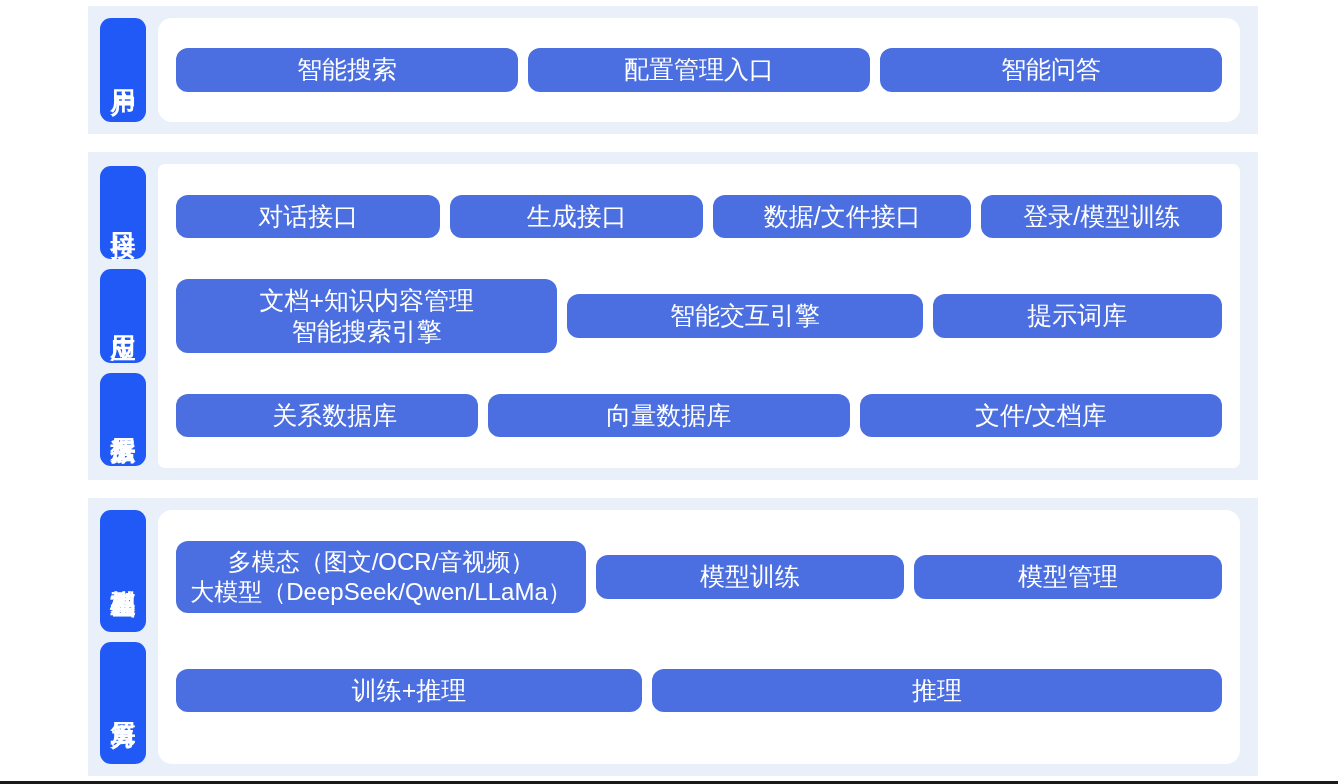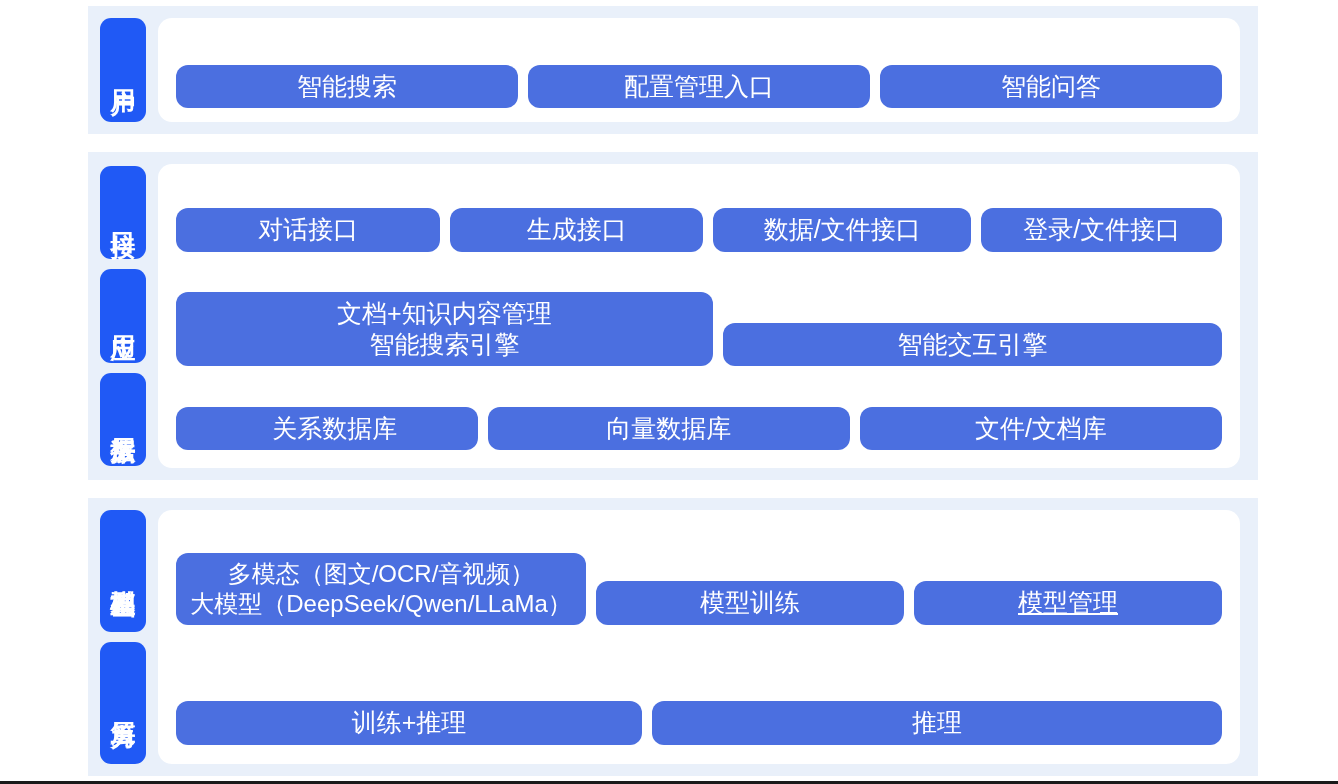--- a/index.html
+++ b/index.html
@@ -59,21 +59,21 @@
     padding: 16px 18px;
     display: flex;
     flex-direction: column;
     justify-content: center;
     gap: 12px;
   }
   .row {
     display: flex;
     gap: 10px;
     flex: 1 1 auto;
-    align-items: flex-end;
+    align-items: center;
   }
   .node {
     background: #4b6fe0;
     border-radius: 12px;
     color: #ffffff;
     display: flex;
     align-items: center;
     justify-content: center;
     text-align: center;
     font-size: 25px;
@@ -88,21 +88,21 @@
   #band-user      { left: 88px;  top: 6px;   width: 1170px; height: 128px; }
   #band-platform  { left: 88px;  top: 152px; width: 1170px; height: 328px; }
   #band-infra     { left: 88px;  top: 498px; width: 1170px; height: 278px; }
 
   
   #band-user .card { padding: 14px 18px; }
   #band-user .node { flex: 1 1 0; }
 
   
   #band-platform .band-tabs { justify-content: stretch; gap: 10px; padding: 14px 0; }
-  #band-platform .card { gap: 14px; padding: 18px 18px; }
+  #band-platform .card { gap: 14px; padding: 18px 18px; border-radius: 7px; }
 
   
   .r-iface .n1 { flex: 2.05 1 0; }
   .r-iface .n2 { flex: 1.95 1 0; }
   .r-iface .n3 { flex: 2.0 1 0; }
   .r-iface .n4 { flex: 1.62 1 0; }
   .r-iface .n5 { flex: 1.85 1 0; }
 
   
   .r-app .n1 { flex: 2.75 1 0; }
@@ -113,21 +113,21 @@
   
   .r-data .n1 { flex: 2.6 1 0; padding-left: 26px; }
   .r-data .n2 { flex: 3.35 1 0; }
   .r-data .n3 { flex: 3.35 1 0; }
 
   
   #band-infra .band-tabs { justify-content: stretch; gap: 10px; padding: 12px 0; }
   #band-infra .card { gap: 12px; padding: 32px 18px; }
   .r-model .n1 { flex: 3.25 1 0; }
   .r-model .n2 { flex: 2.4 1 0; }
-  .r-model .n3 { flex: 2.4 1 0; text-decoration: underline; }
+  .r-model .n3 { flex: 2.4 1 0; }
   .r-compute .n1 { flex: 4.3 1 0; }
   .r-compute .n2 { flex: 5.3 1 0; }
 
   .r-model { flex: 0 0 95px; }
   .r-compute { flex: 0 0 108px; }
 
   
   .bottom-rule {
     position: absolute;
     left: 0;
@@ -160,27 +160,28 @@
       <div class="tab">接口</div>
       <div class="tab">应用</div>
       <div class="tab">数据层</div>
     </div>
     <div class="card">
 
       <div class="row r-iface">
         <div class="node n1">对话接口</div>
         <div class="node n2">生成接口</div>
         <div class="node n3">数据/文件接口</div>
-        <div class="node n5">登录/文件接口</div>
+        <div class="node n5">登录/模型训练</div>
       </div>
 
       <div class="row r-app">
         <div class="node n1">文档+知识内容管理
 智能搜索引擎</div>
         <div class="node n2">智能交互引擎</div>
+        <div class="node n3">提示词库</div>
       </div>
 
       <div class="row r-data">
         <div class="node n1">关系数据库</div>
         <div class="node n2">向量数据库</div>
         <div class="node n3">文件/文档库</div>
       </div>
 
     </div>
   </div>

